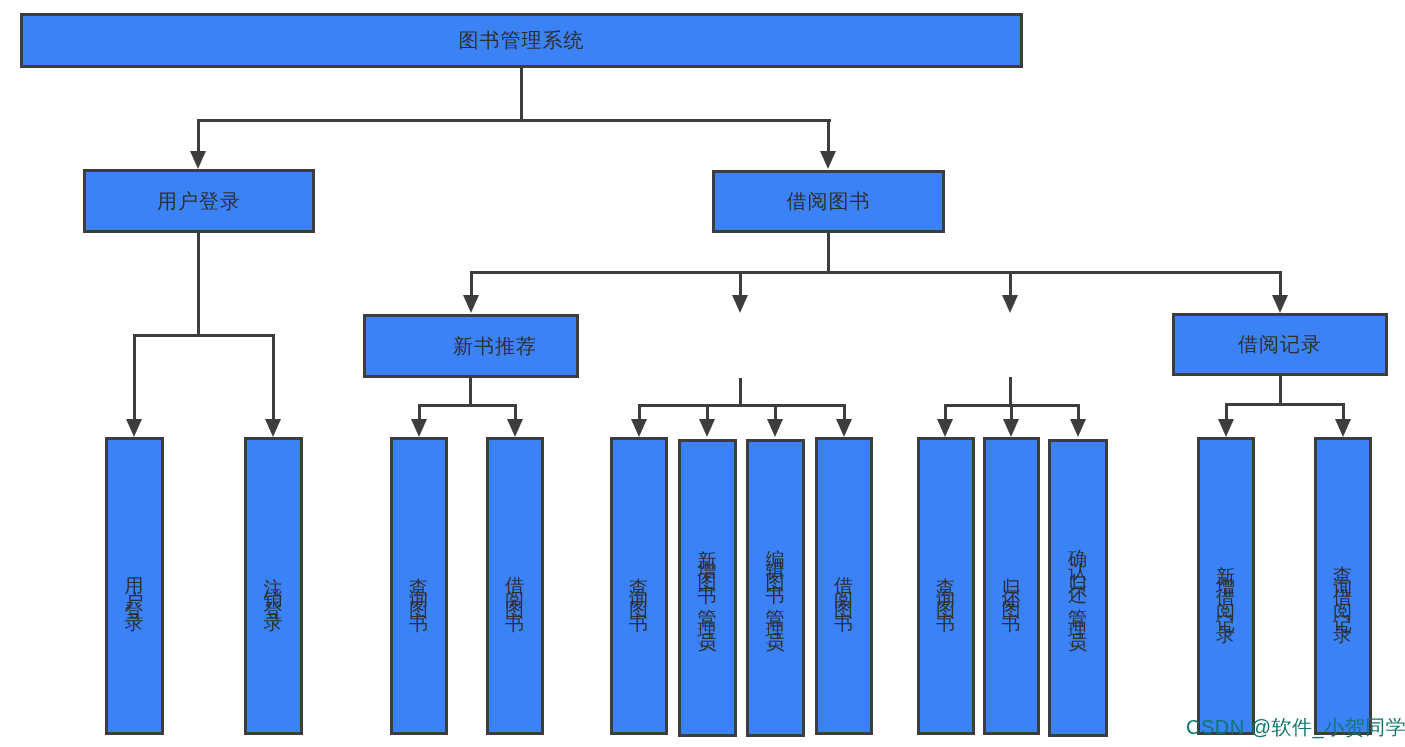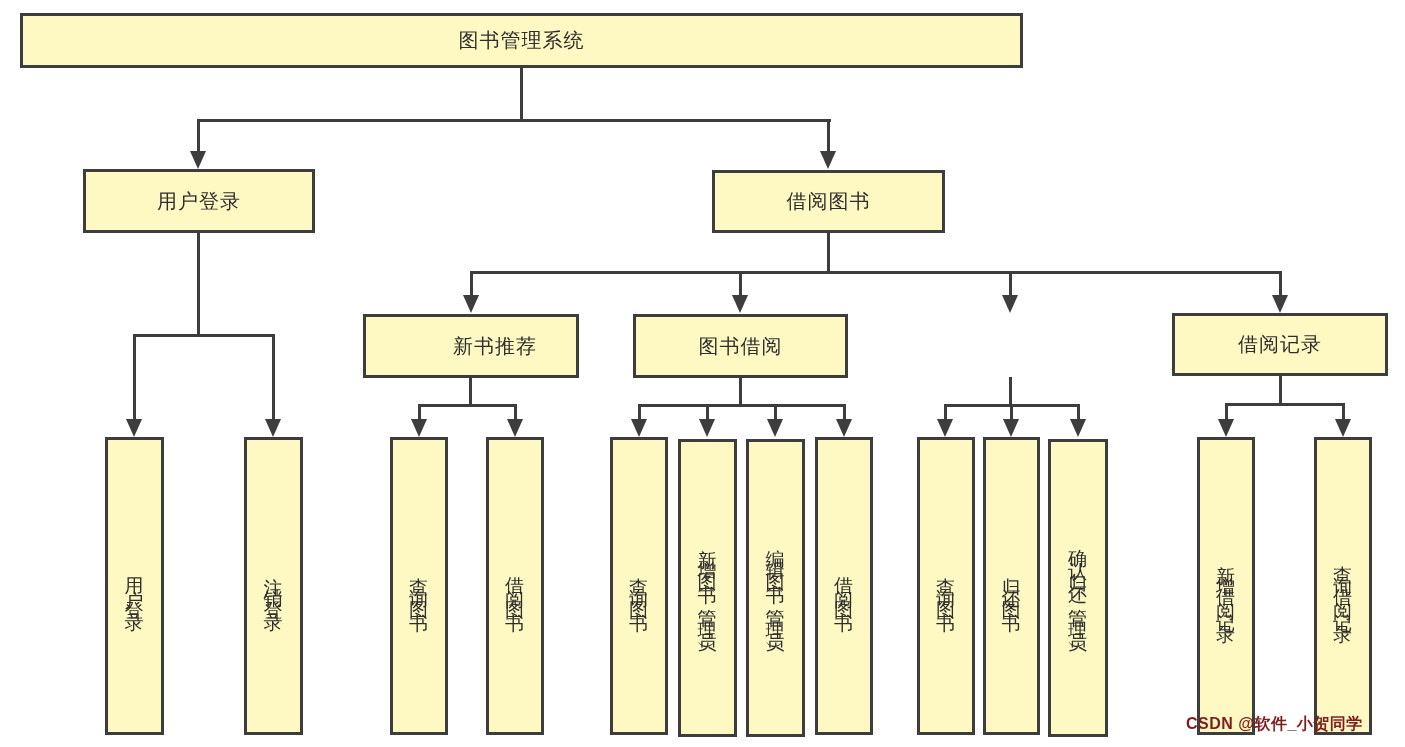--- a/index.html
+++ b/index.html
@@ -8,21 +8,21 @@
     width:1405px;height:747px;
     background:#ffffff;
     overflow:hidden;
     font-family:"Liberation Sans","DejaVu Sans",sans-serif;
     color:#2e2e2e;
   }
   .box{
     position:absolute;
     box-sizing:border-box;
     border:3px solid #3d3d3d;
-    background:#fef9c3;
+    background:#3b82f6;
     display:flex;
     align-items:center;
     justify-content:center;
   }
   .htext{
     font-size:20px;
     letter-spacing:1px;
     color:#2e2e2e;
     white-space:nowrap;
   }
@@ -39,26 +39,25 @@
   .ah{
     position:absolute;
     width:0;height:0;
     border-left:8px solid transparent;
     border-right:8px solid transparent;
     border-top:18px solid #3d3d3d;
   }
   .watermark{
     position:absolute;
     left:1186px;top:714px;
-    font-size:16px;
+    font-size:20px;
     letter-spacing:0.5px;
-    color:#7f1d1d;
+    color:#0f766e;
     z-index:5;
     white-space:nowrap;
-    font-weight:bold;
   }
 </style>
 </head>
 <body>
 
 <div id="canvas">
 
   <div class="box" style="left:20px;top:13px;width:1003px;height:55px;">
     <span class="htext">图书管理系统</span>
   </div>
@@ -90,23 +89,20 @@
   <div class="ah" style="left:463px;top:295px;"></div>
   <div class="vline" style="left:739px;top:271px;height:26px;"></div>
   <div class="ah" style="left:732px;top:295px;"></div>
   <div class="vline" style="left:1009px;top:271px;height:26px;"></div>
   <div class="ah" style="left:1002px;top:295px;"></div>
   <div class="vline" style="left:1279px;top:271px;height:26px;"></div>
   <div class="ah" style="left:1272px;top:295px;"></div>
 
   <div class="box" style="left:363px;top:314px;width:216px;height:64px;padding-left:48px;">
     <span class="htext">新书推荐</span>
-  </div>
-  <div class="box" style="left:633px;top:314px;width:215px;height:64px;">
-    <span class="htext">图书借阅</span>
   </div>
   <div class="box" style="left:1172px;top:313px;width:216px;height:63px;">
     <span class="htext">借阅记录</span>
   </div>
 
   <div class="vline" style="left:469px;top:378px;height:28px;"></div>
   <div class="hline" style="left:418px;top:404px;width:99px;"></div>
   <div class="vline" style="left:418px;top:404px;height:16px;"></div>
   <div class="ah" style="left:411px;top:419px;"></div>
   <div class="vline" style="left:514px;top:404px;height:16px;"></div>

